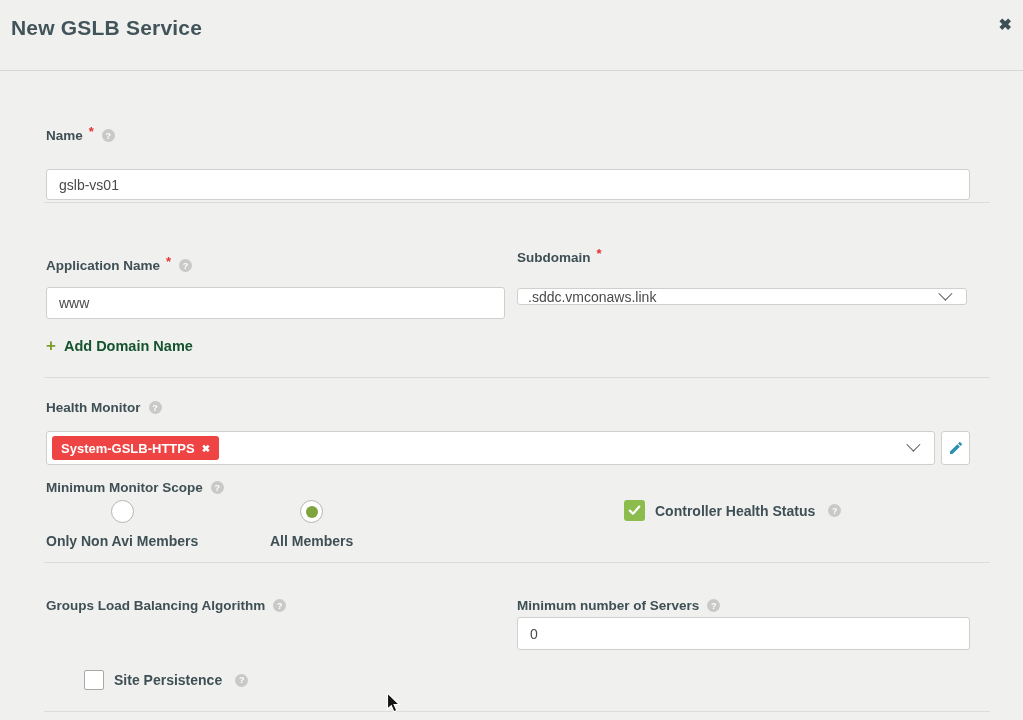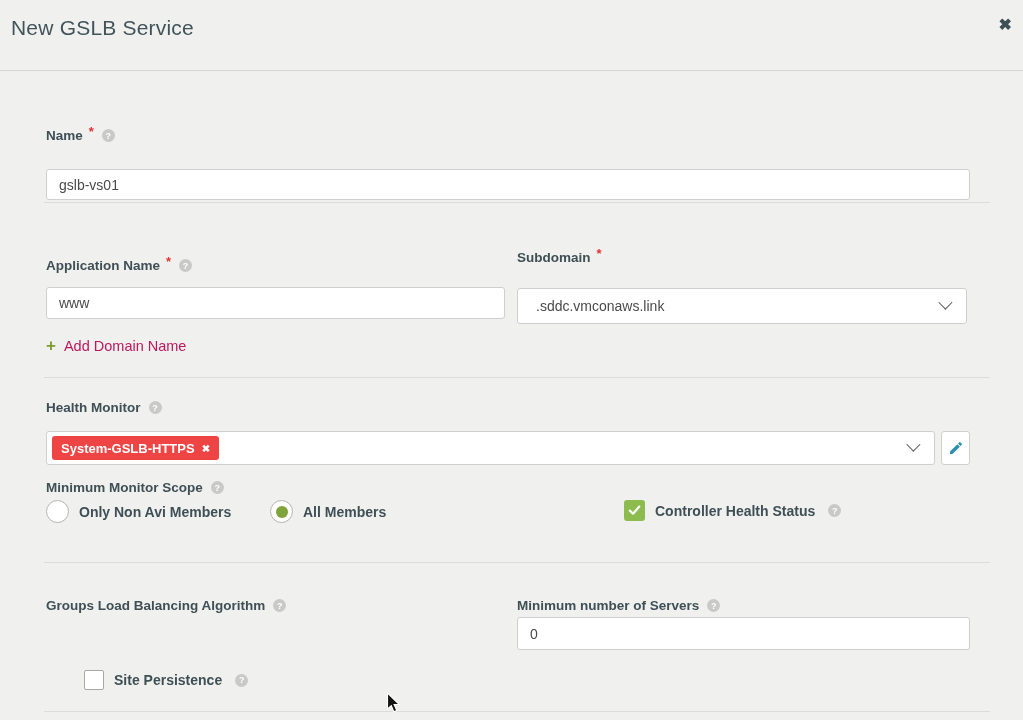--- a/index.html
+++ b/index.html
@@ -1,50 +1,50 @@
 <!DOCTYPE html>
 <html><head>
 <meta charset="utf-8">
 <style>
   html,body { margin:0; padding:0; background:#f0f0ee; font-family:"Liberation Sans",sans-serif; }
   .canvas { position:relative; width:1023px; height:720px; background:#f0f0ee; overflow:hidden; }
 
   
-  .title { position:absolute; left:11px; top:16px; font-size:21px; font-weight:400; color:#42545a; letter-spacing:.2px; }
+  .title { position:absolute; left:11px; top:16px; font-size:21px; font-weight:700; color:#42545a; letter-spacing:.2px; }
   .close-btn { position:absolute; right:11px; top:17px; font-size:16px; font-weight:700; color:#3e4f55; cursor:pointer; line-height:1; }
   .header-rule { position:absolute; top:70px; left:0; width:1023px; height:1px; background:#d6d6d4; }
 
   
   .label-row { position:absolute; display:flex; align-items:center; gap:5px; font-size:13.5px; font-weight:700; color:#3e4f55; white-space:nowrap; }
   .req { color:#e53232; font-weight:700; position:relative; top:-4px; margin-left:1px; font-size:13px; }
   .help { width:13px; height:13px; min-width:13px; border-radius:50%; background:#c9c9c7; color:#fff; font-size:9px; font-weight:700;
           display:inline-flex; align-items:center; justify-content:center; margin-left:3px; }
   .field { position:absolute; background:#fff; border:1px solid #cfcfcd; border-radius:3px; box-sizing:border-box;
            font-size:14px; color:#4a4a4a; display:flex; align-items:center; }
   input.txt { position:absolute; background:#fff; border:1px solid #cfcfcd; border-radius:3px; box-sizing:border-box;
               font-size:14px; color:#4a4a4a; padding:0 12px; font-family:"Liberation Sans",sans-serif; outline:none; }
   .chev { width:9px; height:9px; border-right:1.5px solid #555; border-bottom:1.5px solid #555; transform:rotate(45deg) translateY(-2px); }
   .chev-abs { position:absolute; right:17px; top:50%; margin-top:-7px; }
   .divider { position:absolute; left:44px; width:946px; height:1px; background:#dcdcda; }
 
   
   .add-link { position:absolute; display:flex; align-items:center; gap:8px; cursor:pointer; }
   .add-plus { color:#7d9e2d; font-weight:900; font-size:17px; line-height:1; }
-  .add-text { color:#be185d; font-size:14.5px; font-weight:400; }
+  .add-text { color:#14532d; font-size:14.5px; font-weight:700; }
 
   
   .chip { display:inline-flex; align-items:center; gap:7px; background:#ef4444; color:#fff; border-radius:3px;
           padding:0 9px; height:24px; font-size:13px; font-weight:600; margin-left:5px; }
   .chip-x { font-size:10px; font-weight:700; cursor:pointer; }
 
   .pencil-btn { position:absolute; background:#fff; border:1px solid #cfcfcd; border-radius:3px; box-sizing:border-box;
                 display:flex; align-items:center; justify-content:center; cursor:pointer; }
 
   
-  .radio-opt { position:absolute; display:flex; align-items:center; gap:10px; cursor:pointer; }
+  .radio-opt { position:absolute; display:flex; align-items:center; gap:10px; cursor:pointer;flex-direction:column; }
   .radio { width:23px; height:23px; border-radius:50%; background:#fff; border:1px solid #b5b5b3; box-sizing:border-box;
            display:flex; align-items:center; justify-content:center; }
   .radio .dot { width:12px; height:12px; border-radius:50%; background:#7fa33d; }
   .opt-label { font-size:14px; font-weight:700; color:#3e4f55; white-space:nowrap; }
   .check-row { position:absolute; display:flex; align-items:center; gap:10px; cursor:pointer;padding-left:36px; }
   .cb-on { width:21px; height:21px; background:#8cbb4e; border:1px solid #7fa83d00; border-radius:3px;
            display:flex; align-items:center; justify-content:center; box-sizing:border-box; }
   .cb-off { width:20px; height:20px; background:#fff; border:1px solid #a8a8a6; border-radius:2px; box-sizing:border-box; }
 
   .cursor { position:absolute; left:386px; top:692px; pointer-events:none; }
@@ -69,21 +69,21 @@
   <div class="label-row" style="left:46px; top:258px;">
     <span>Application Name</span>
       <span class="req">*</span>
     <span class="help">?</span>
   </div>
   <div class="label-row" style="left:517px; top:250px;">
     <span>Subdomain</span>
       <span class="req">*</span>
   </div>
   <input class="txt" style="left: 46px; top: 287px; width: 459px; height: 32px;" type="text" value="www">
-  <div class="field" style="left:517px; top:288px; width:450px; height:36px; padding:0 18px; cursor:pointer;">
+  <div class="field" style="left:517px; top:288px; width:450px; height:17px; padding:0 10px; cursor:pointer;">
     <span>.sddc.vmconaws.link</span>
     <span class="chev chev-abs"></span>
   </div>
   <div class="add-link" style="left:46px; top:337px;">
     <span class="add-plus">+</span>
     <span class="add-text">Add Domain Name</span>
   </div>
   <div class="divider" style="top:377px;"></div>
 
   <div class="label-row" style="left:46px; top:400px;">

